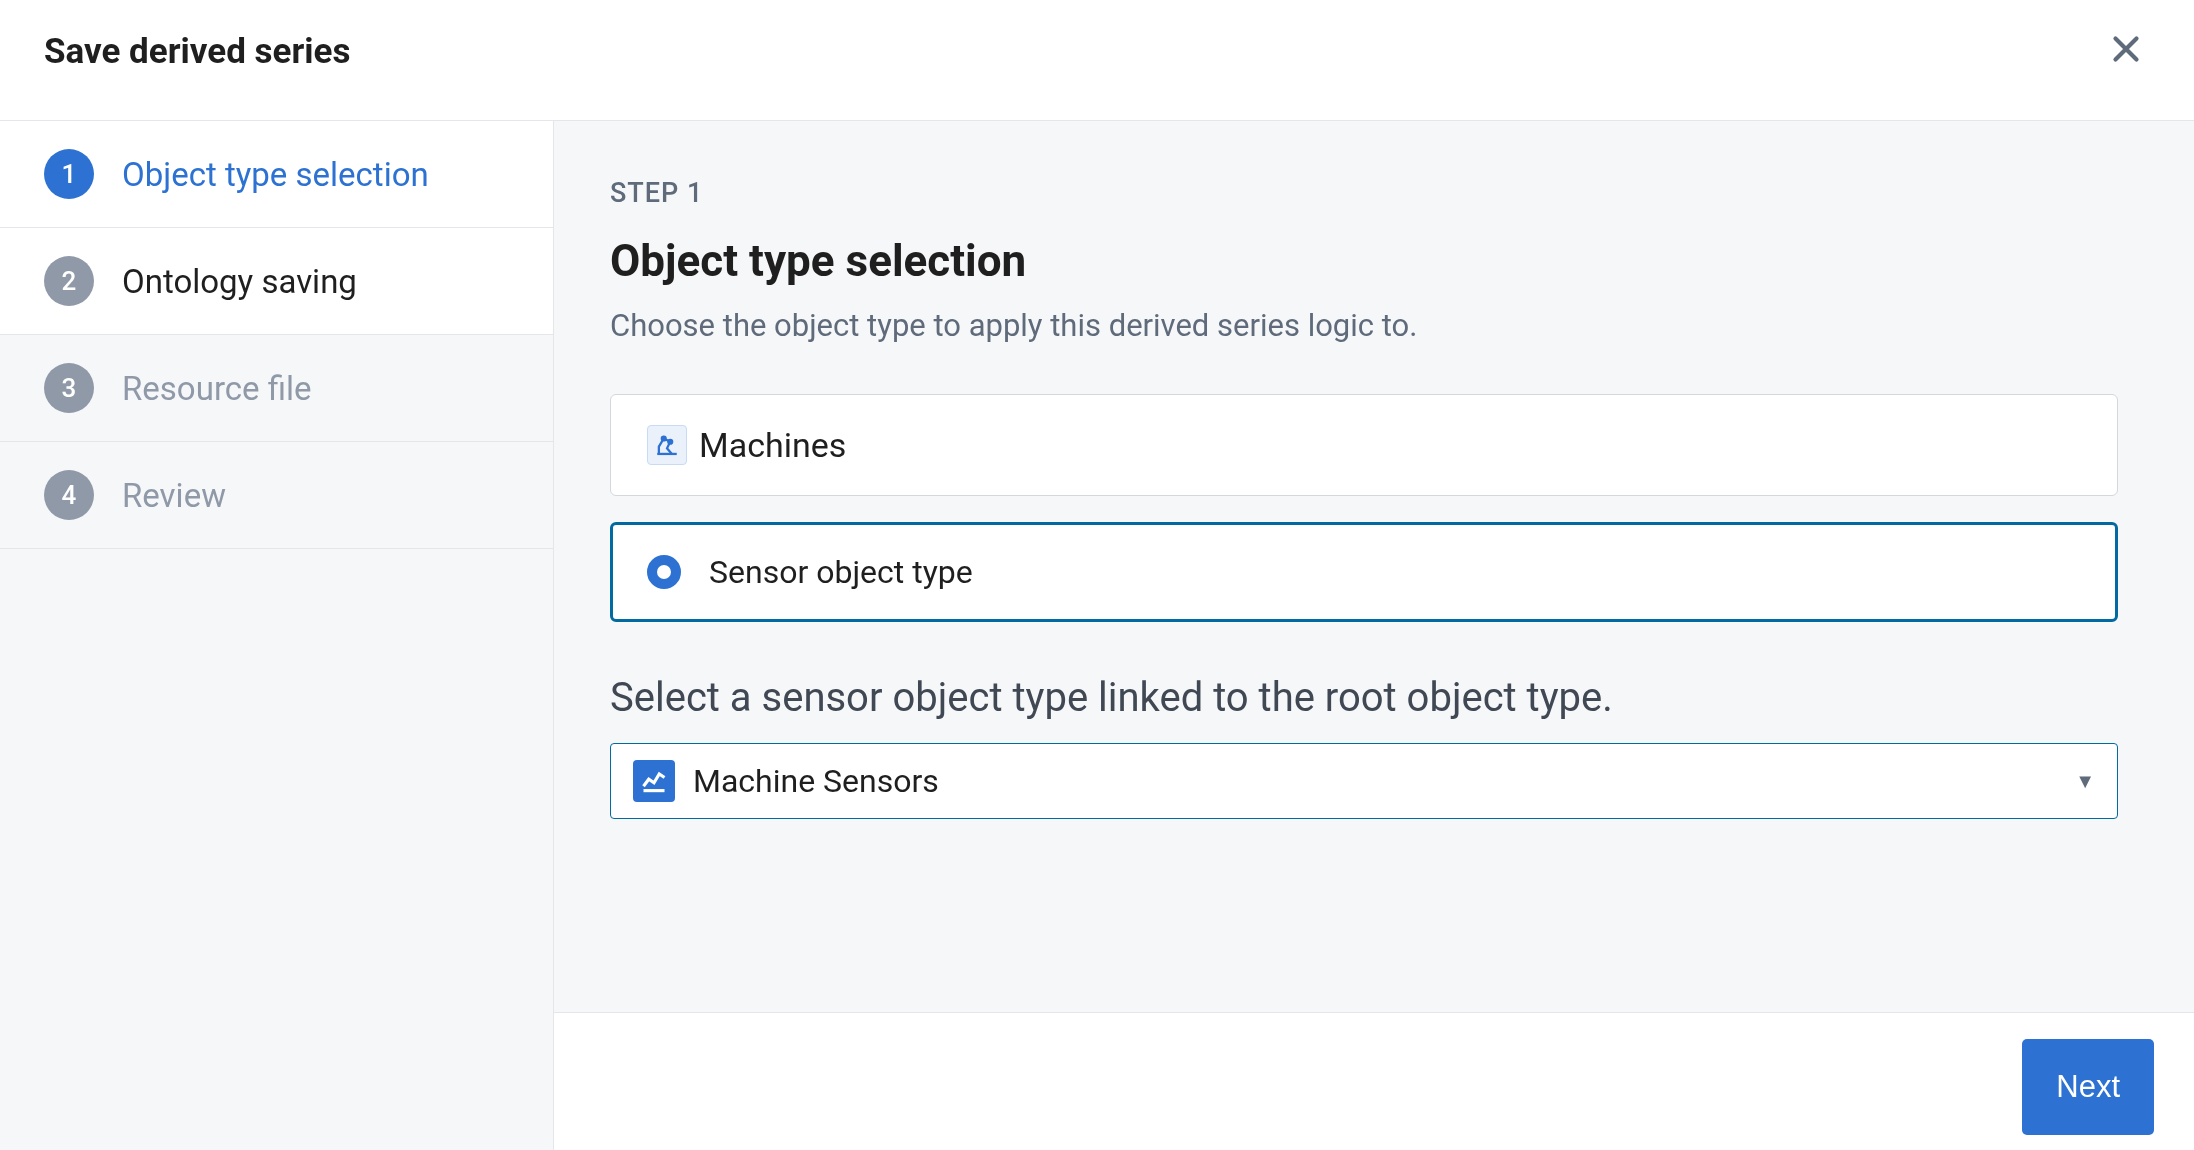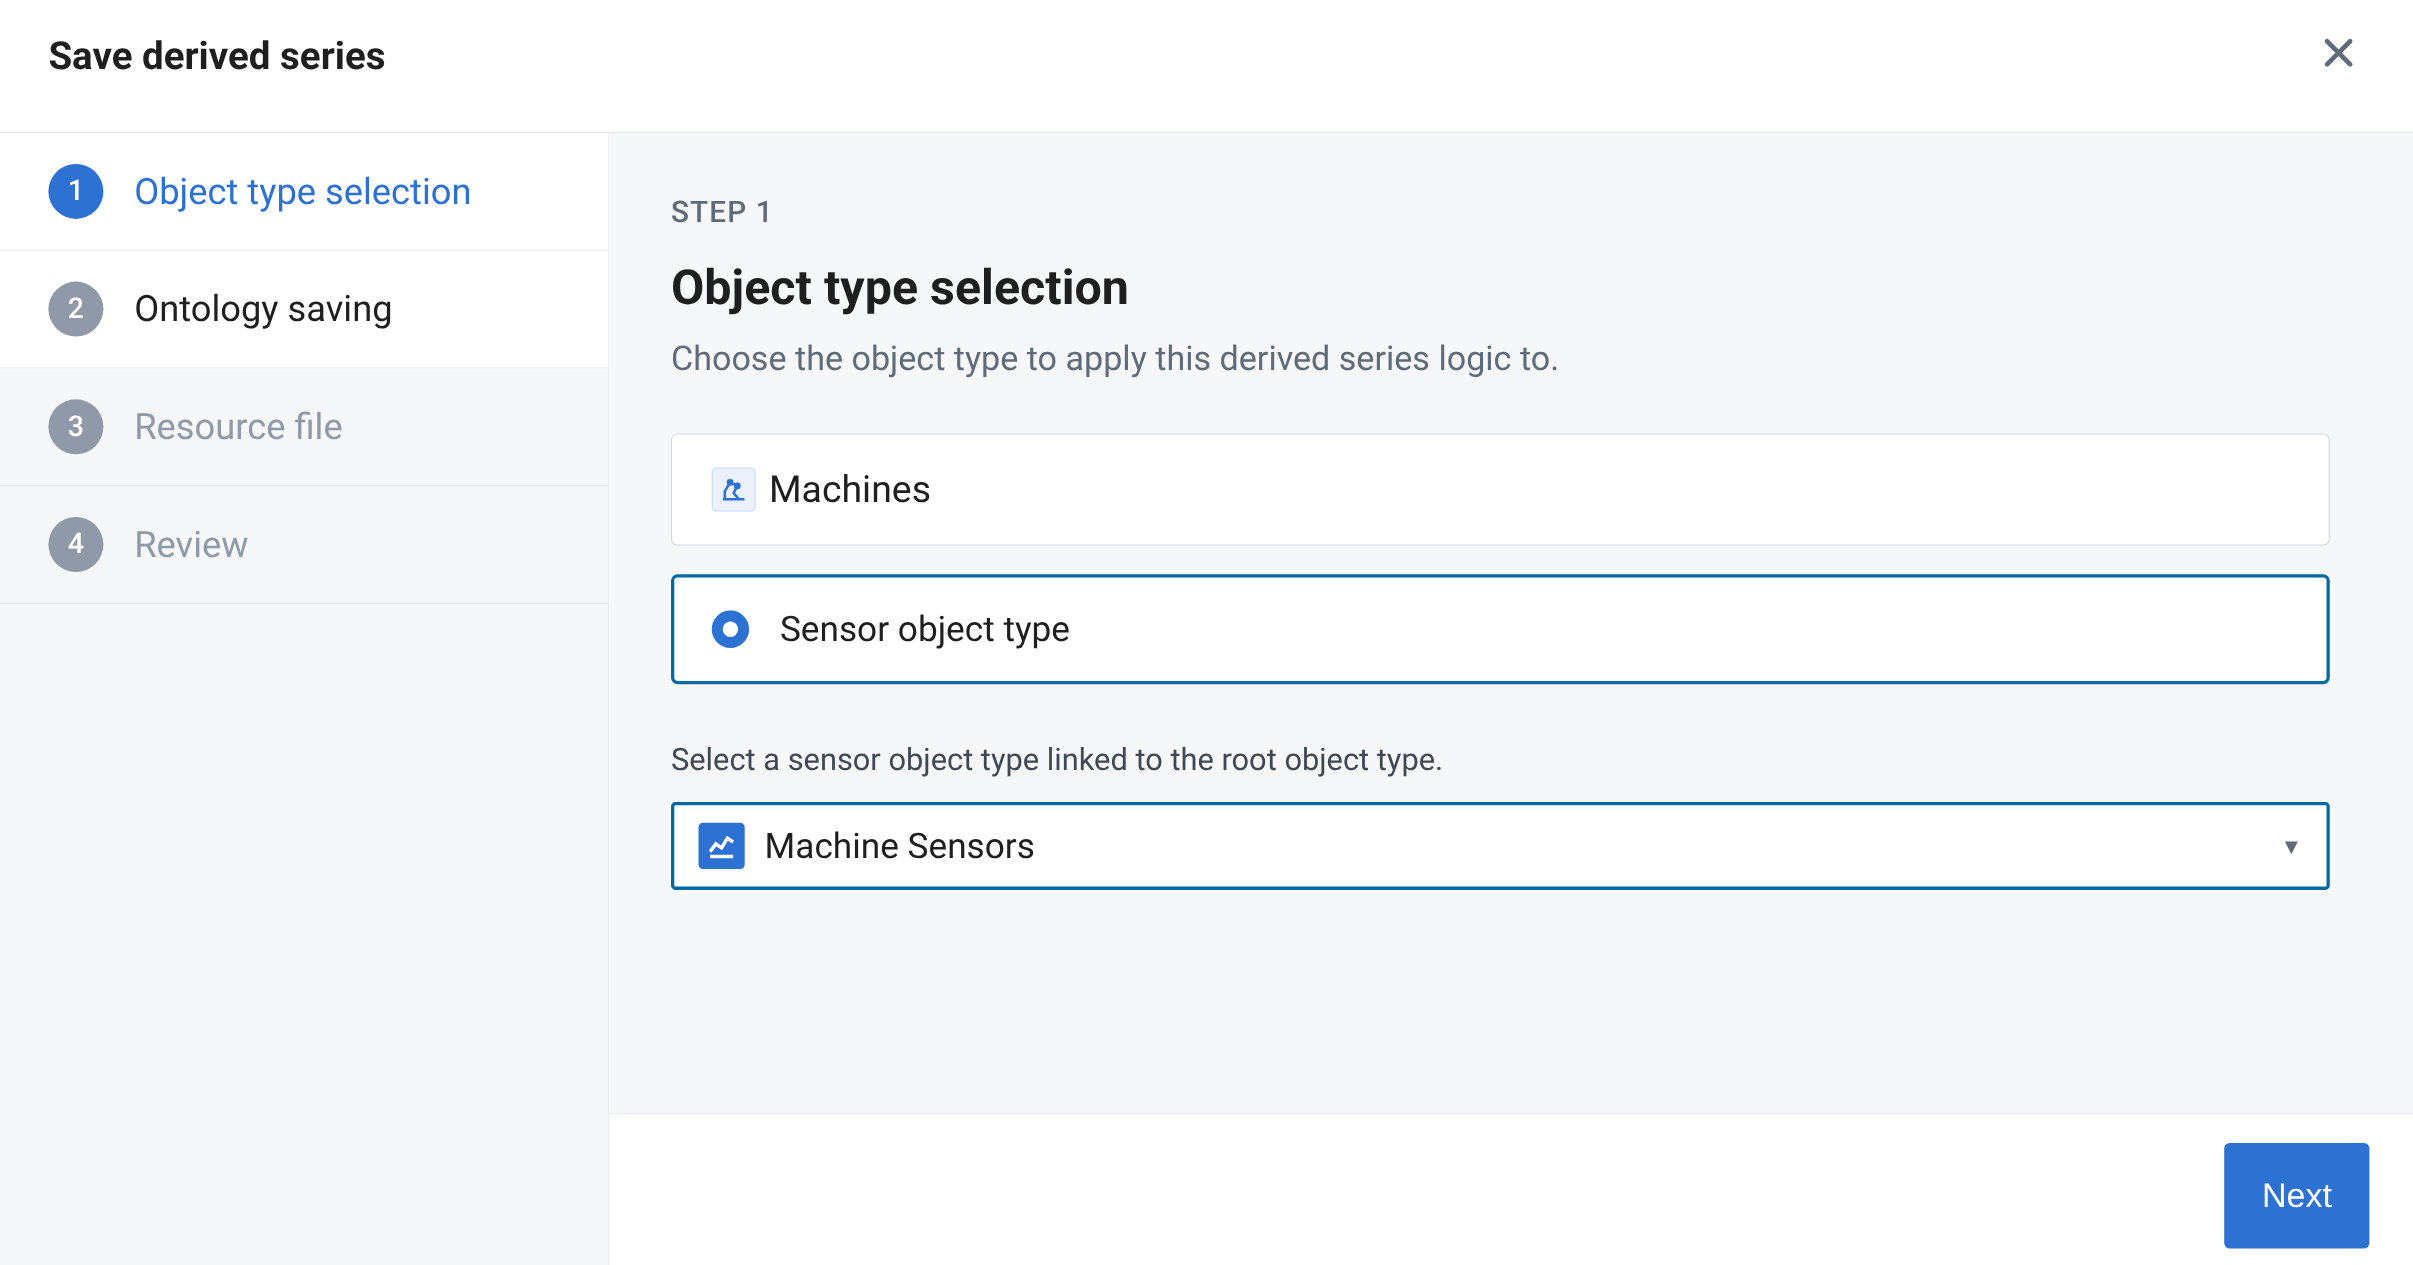--- a/index.html
+++ b/index.html
@@ -168,28 +168,28 @@
       background: #eaf1fb;
       border: 1px solid #c8dbf5;
       border-radius: 4px;
       display: flex;
       align-items: center;
       justify-content: center;
     }
     .tag-icon svg { width: 26px; height: 26px; }
 
     .helper-text {
-      font-size: 28px;
+      font-size: 40px;
       color: #404854;
       margin: 52px 0 22px 0;
     }
 
     .select-field {
       background: #fff;
-      border: 3px solid #0369a1;
+      border: 1px solid #0369a1;
       border-radius: 4px;
       padding: 16px 22px;
       display: flex;
       align-items: center;
       justify-content: space-between;
       cursor: pointer;
     }
     .select-left {
       display: flex;
       align-items: center;

